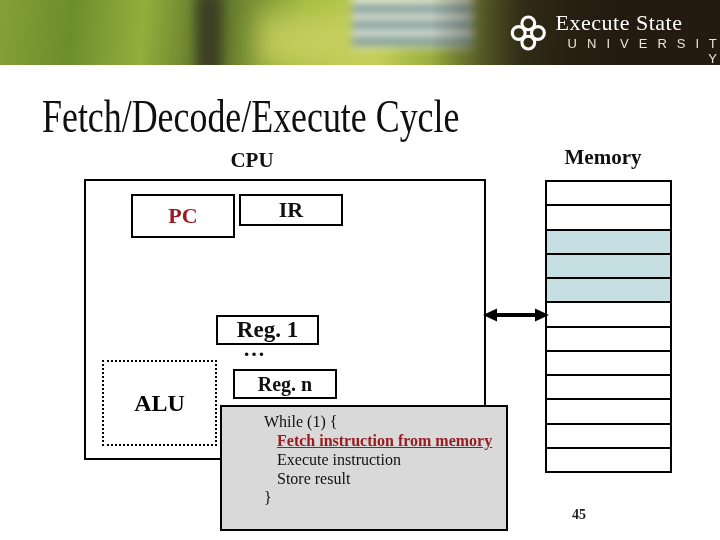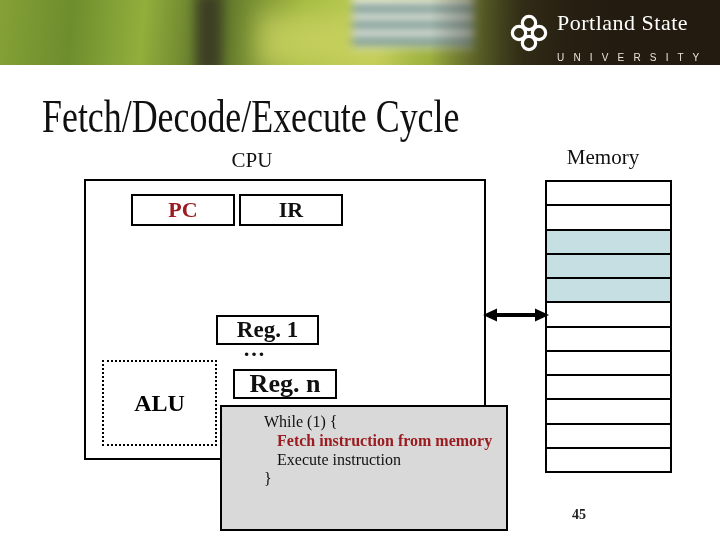--- a/index.html
+++ b/index.html
@@ -24,44 +24,44 @@
   }
   .hb-darkside {
     left:430px; top:0; width:290px; height:65px;
     background:linear-gradient(90deg,rgba(34,26,15,0) 0%,rgba(34,26,15,.78) 32%,#231b0f 68%);
     filter:none;
   }
   .logo { position:absolute; left:510px; top:11px; display:flex; align-items:flex-start; color:#fff; }
   .logo svg { margin-top:3px; }
   .logo-text { margin-left:9px; }
   .logo-title { font-size:22px; line-height:24px; letter-spacing:.5px; }
-  .logo-sub { font-size:10px; letter-spacing:3.2px; text-align:right; color:#e9e5da;
-              font-family:"Liberation Sans",sans-serif; margin-top:17px; }
+  .logo-sub { font-size:13px; letter-spacing:3.2px; text-align:right; color:#e9e5da;
+              font-family:"Liberation Sans",sans-serif; margin-top:1px; }
 
   
   .title {
     position:absolute; left:42px; top:94px; margin:0; font-weight:400; color:#101010;
     font-size:46px; line-height:1; white-space:nowrap;
     transform:scaleX(0.78); transform-origin:0 0;
   }
-  .section-label { position:absolute; font-weight:normal; font-size:21px; color:#101010; text-align:center; }
+  .section-label { position:absolute; font-weight:bold; font-size:21px; color:#101010; text-align:center; }
   .cpu-label { left:212px; top:148px; width:80px; }
   .mem-label { left:556px; top:145px; width:94px; }
 
   
   .box { position:absolute; box-sizing:border-box; border:2px solid #000; }
   .cpu-box { left:84px; top:179px; width:402px; height:281px; background:transparent; }
   .reg {
     display:flex; align-items:center; justify-content:center;
     font-weight:bold; background:#fff; color:#101010;
   }
-  .pc-box  { left:131px; top:194px; width:104px; height:32px; font-size:22px; }
+  .pc-box  { left:131px; top:194px; width:104px; height:44px; font-size:22px; }
   .ir-box  { left:239px; top:194px; width:104px; height:32px; font-size:22px; }
   .reg1-box{ left:216px; top:315px; width:103px; height:30px; font-size:23px; }
-  .regn-box{ left:233px; top:369px; width:104px; height:30px; font-size:26px; }
+  .regn-box{ left:233px; top:369px; width:104px; height:30px; font-size:20px; }
   .dots { position:absolute; left:243px; top:336px; font-size:22px; font-weight:bold; color:#101010; }
   .alu-box {
     left:102px; top:360px; width:115px; height:86px; border-style:dotted;
     display:flex; align-items:center; justify-content:center;
     font-weight:bold; font-size:24px; background:#fff;
   }
 
   
   .mem-box { left:545px; top:180px; width:127px; height:293px; display:flex; flex-direction:column; background:#fff; }
   .mem-row { flex:1; border-bottom:2px solid #000; }
@@ -71,21 +71,21 @@
   .arrow { position:absolute; left:483px; top:306px; }
 
   
   .code-box {
     left:220px; top:405px; width:288px; height:126px;
     padding:5px 6px; font-size:16px; line-height:19px; color:#101010;
   }
   .code-line { white-space:nowrap; }
   .ind-1 { padding-left:13px; }
   .ind-2 { padding-left:40px; }
-  .emph { font-weight:bold; }
+  .emph { font-weight:bold;text-decoration:underline; }
 
   .page-num { position:absolute; left:572px; top:507px; font-size:14px; color:#222;font-weight:bold; }
 </style>
 </head>
 <body>
 
 <div class="slide">
 
   <div class="header">
     <div class="hblob hb-trunk"></div>
@@ -95,21 +95,21 @@
     <div class="logo">
       <svg width="38" height="38" viewBox="0 0 40 40">
         <g fill="none" stroke="#ffffff" stroke-width="3.4">
           <circle cx="20" cy="9.5" r="7"></circle>
           <circle cx="30.5" cy="20" r="7"></circle>
           <circle cx="20" cy="30.5" r="7"></circle>
           <circle cx="9.5" cy="20" r="7"></circle>
         </g>
       </svg>
       <div class="logo-text">
-        <div class="logo-title">Portland State</div>
+        <div class="logo-title">Execute State</div>
         <div class="logo-sub">U N I V E R S I T Y</div>
       </div>
     </div>
   </div>
 
   <h1 class="title">Fetch/Decode/Execute Cycle</h1>
 
   <div class="section-label cpu-label">CPU</div>
   <div class="section-label mem-label">Memory</div>
 
@@ -140,17 +140,18 @@
   <svg class="arrow" width="66" height="18" viewBox="0 0 66 18">
     <line x1="10" y1="9" x2="56" y2="9" stroke="#000" stroke-width="4"></line>
     <polygon points="0,9 14,2.5 14,15.5" fill="#000"></polygon>
     <polygon points="66,9 52,2.5 52,15.5" fill="#000"></polygon>
   </svg>
 
   <div class="box code-box" id="code-box" style="background: rgb(217, 217, 217); padding-left: 42px;">
       <div class="code-line ind-0">While (1) {</div>
       <div class="code-line ind-1 emph" style="color: rgb(154, 28, 32);">Fetch instruction from memory</div>
       <div class="code-line ind-1">Execute instruction</div>
+      <div class="code-line ind-1">Store result</div>
       <div class="code-line ind-0">}</div>
     </div>
 
   <div class="page-num">45</div>
 </div>
 
 </body></html>

